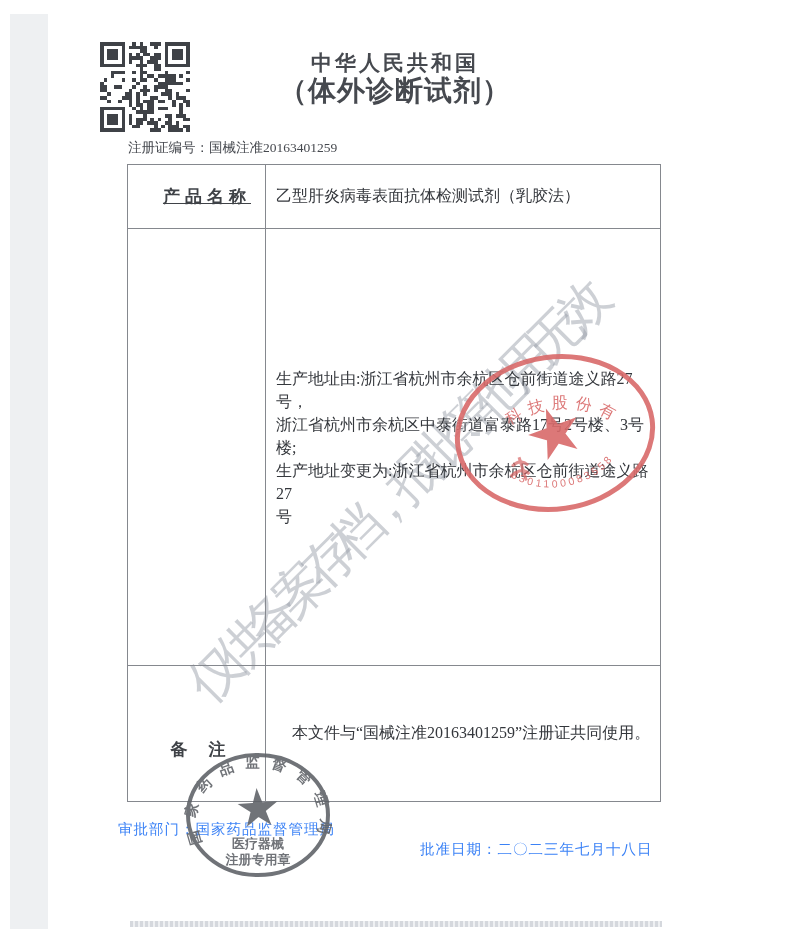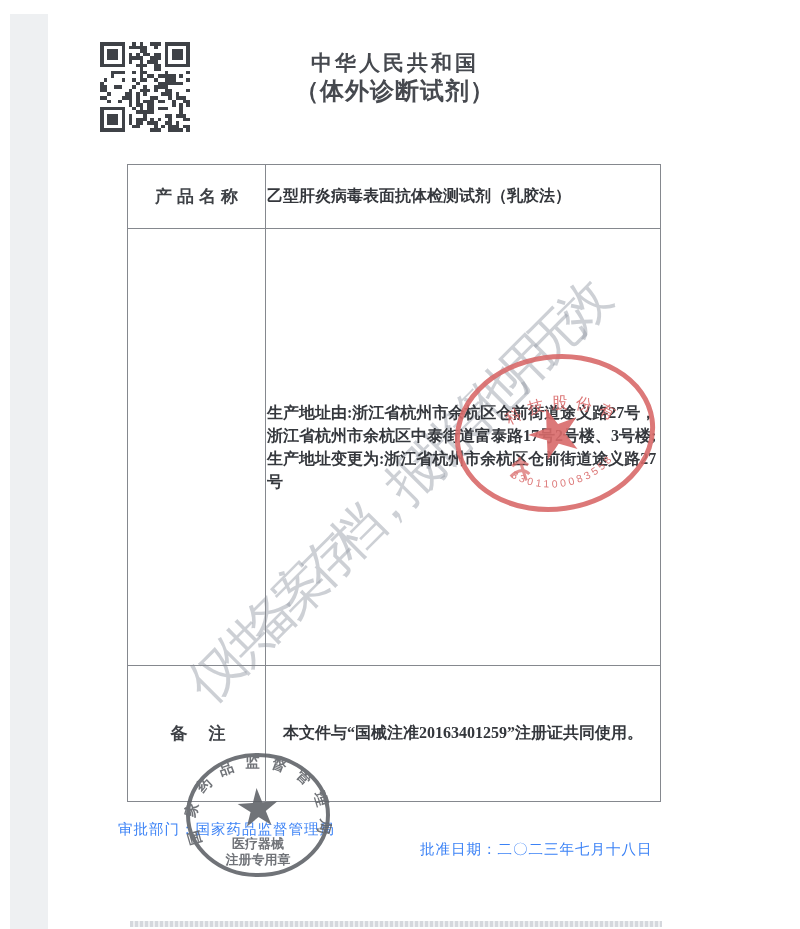--- a/index.html
+++ b/index.html
@@ -11,33 +11,33 @@
   }
   .scan-band{position:absolute;left:10px;top:14px;width:38px;height:915px;background:#eef0f2;}
   .qr{position:absolute;left:100px;top:42px;width:90px;height:90px;}
   .title-block{
     position:absolute;left:230px;top:48px;width:330px;text-align:center;
     font-family:"Liberation Sans","DejaVu Sans",sans-serif;
     font-weight:600;color:#46494f;z-index:2;
   }
   .title-l1{font-size:21px;letter-spacing:3px;line-height:29px;}
   .title-l2{font-size:21px;letter-spacing:1px;line-height:29px;}
-  .title-l3{font-size:24px;letter-spacing:1px;line-height:28px;}
+  .title-l3{font-size:28px;letter-spacing:1px;line-height:28px;}
   .regno{position:absolute;left:128px;top:139px;font-size:13.5px;color:#45484e;z-index:2;}
 
   .doc-table{position:absolute;left:127px;top:164px;width:532px;height:636px;border:1.5px solid #85888e;z-index:2;}
   .hline{position:absolute;left:0;width:100%;height:0;border-top:1.5px solid #85888e;}
   .vline{position:absolute;top:0;height:100%;width:0;border-left:1.5px solid #85888e;left:137px;}
   .cell{position:absolute;box-sizing:border-box;}
   .cell-label{
     display:flex;align-items:center;justify-content:center;
     font-family:"Liberation Sans","DejaVu Sans",sans-serif;
     font-weight:600;font-size:17px;letter-spacing:5px;color:#3f4247;text-indent:5px;
   }
-  .cell-value{display:flex;align-items:center;font-size:16px;color:#34373c;padding-right:2px;font-weight:bold;}
+  .cell-value{display:flex;align-items:center;font-size:16px;color:#34373c;padding-left:9px;padding-right:2px;}
   .value-lines{line-height:23px;font-size:16px;color:#34373c;}
 
   .footer-line{position:absolute;top:820px;font-size:14.5px;letter-spacing:1px;color:#3b82f6;z-index:2;}
   .footer-dept{left:118px;}
   .footer-date{left:420px;margin-top:20px;}
 
   .watermark{
     position:absolute;left:85px;top:464px;width:620px;height:60px;
     text-align:center;font-size:52px;letter-spacing:-12px;line-height:60px;
     color:rgba(151,157,168,0.48);
@@ -271,41 +271,42 @@
           <rect x="79.20" y="86.40" width="3.60" height="3.60"></rect>
           <rect x="86.40" y="86.40" width="3.60" height="3.60"></rect>
         </g>
     </g>
   </svg>
 
   <div class="title-block">
     <div class="title-l1">中华人民共和国</div>
     <div class="title-l3">（体外诊断试剂）</div>
   </div>
+  <div class="regno">注册证编号：国械注准20163401259</div>
 
   <div class="watermark">仅供备案存档，报批等他用无效</div>
 
   <div class="doc-table">
     <div class="hline" style="top:63px;"></div>
     <div class="hline" style="top:500px;"></div>
     <div class="vline"></div>
 
-    <div class="cell cell-label" style="left:0;top:0;width:137px;height:63px;">产品名称</div>
+    <div class="cell cell-label" style="left:8px;top:0;width:137px;height:63px;text-decoration:underline;">产品名称</div>
     <div class="cell cell-value" style="left:139px;top:0;width:392px;height:63px;">乙型肝炎病毒表面抗体检测试剂（乳胶法）</div>
 
     <div class="cell cell-value" style="left:139px;top:65px;width:392px;height:434px;">
       <div class="value-lines">
         <div>生产地址由:浙江省杭州市余杭区仓前街道途义路27号，</div>
         <div>浙江省杭州市余杭区中泰街道富泰路17号2号楼、3号楼;</div>
         <div>生产地址变更为:浙江省杭州市余杭区仓前街道途义路27</div>
         <div>号</div>
       </div>
     </div>
 
-    <div class="cell cell-label" style="left:0;top:502px;width:137px;height:132px;letter-spacing:2px;font-family:Liberation Serif, serif;">备　注</div>
+    <div class="cell cell-label" style="left:0;top:518px;width:137px;height:132px;letter-spacing:2px;font-family:Liberation Serif, serif;">备　注</div>
     <div class="cell cell-value" style="left:139px;top:502px;width:392px;height:132px;margin-left:16px;">本文件与“国械注准20163401259”注册证共同使用。</div>
   </div>
 
   <div class="footer-line footer-dept">审批部门：国家药品监督管理局</div>
   <div class="footer-line footer-date">批准日期：二〇二三年七月十八日</div>
 
   <svg class="red-seal" viewBox="0 0 206 162">
     <defs>
       <path id="redArcTop" d="M 25 105 A 80 62 0 0 1 181 105" fill="none"></path>
       <path id="redArcBot" d="M 38 100 A 70 56 0 0 0 168 100" fill="none"></path>

